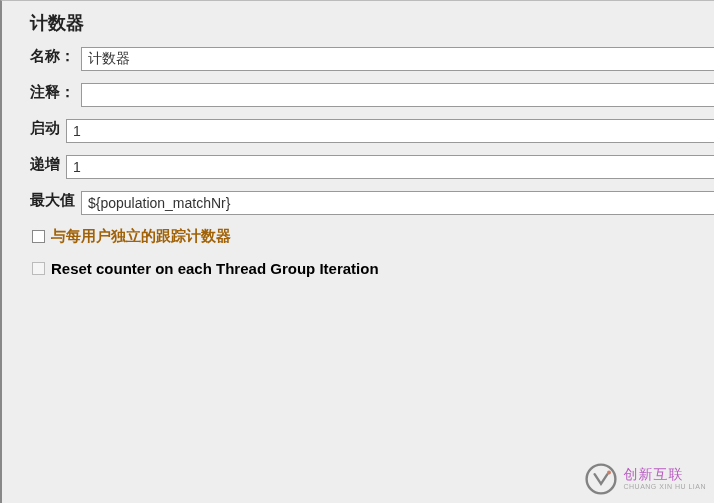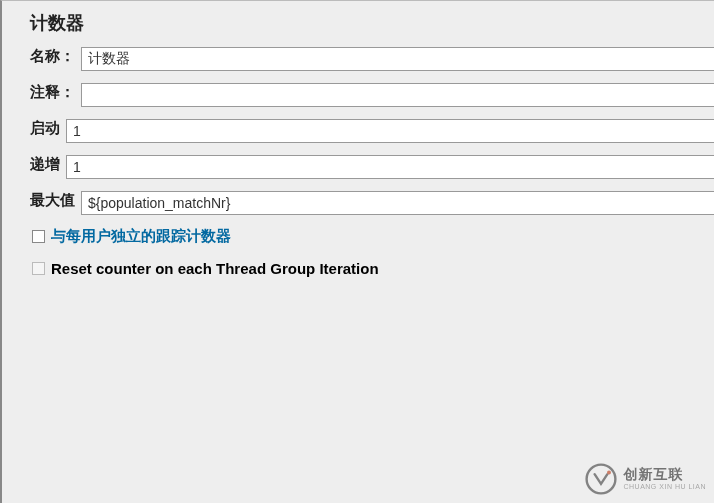--- a/index.html
+++ b/index.html
@@ -64,21 +64,21 @@
       width: 13px;
       height: 13px;
       border: 1px solid #888;
       background: #fff;
       margin-right: 6px;
       display: inline-block;
     }
     .checkbox-label {
       font-size: 15px;
       font-weight: bold;
-      color: #0369a1;
+      color: #a16207;
     }
     .checkbox-label.disabled {
       color: #000000;
     }
     .checkbox.disabled {
       border-color: #bbb;
       background: #f5f5f5;
     }
     .watermark {
       position: absolute;
@@ -97,22 +97,22 @@
       width: 100%;
       height: 100%;
     }
     .watermark-text {
       display: flex;
       flex-direction: column;
       line-height: 1.1;
     }
     .watermark-cn {
       font-size: 14px;
-      font-weight: bold;
-      color: #404040;
+      font-weight: normal;
+      color: #a21caf;
       letter-spacing: 1px;
     }
     .watermark-en {
       font-size: 7px;
       color: #888;
       letter-spacing: 0.5px;
     }
     
     .row-name .form-input,
     .row-comment .form-input,

